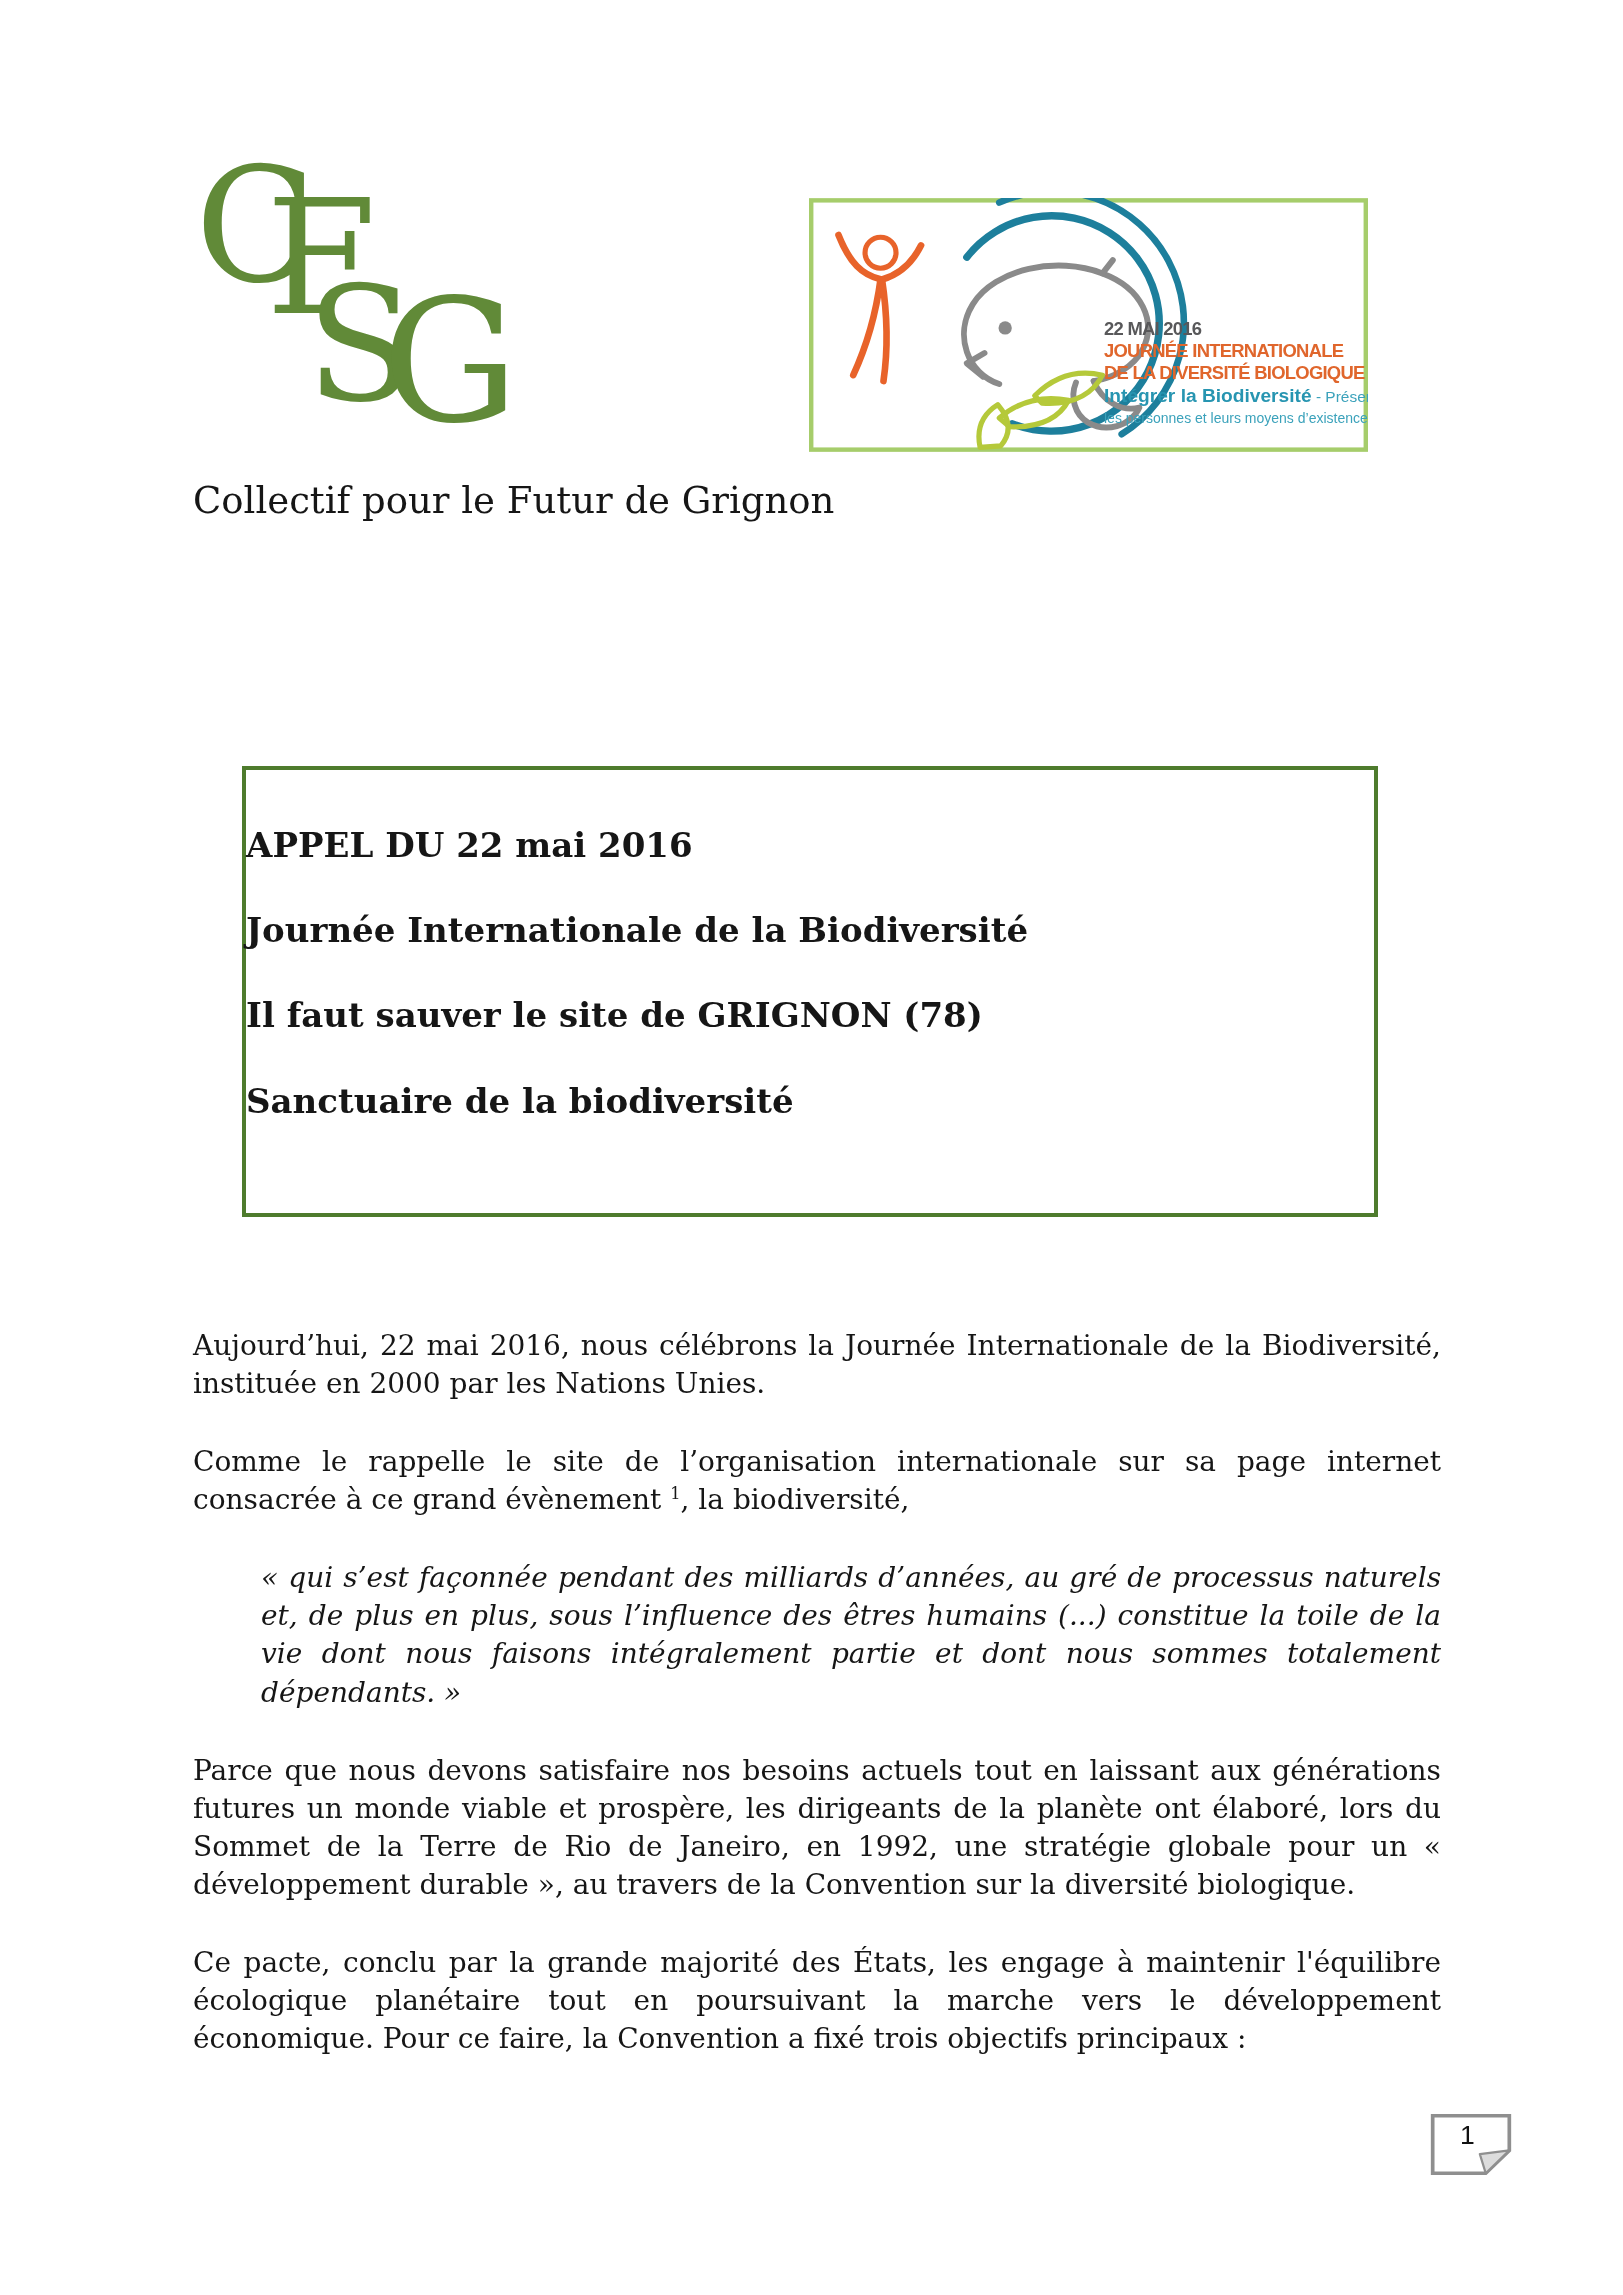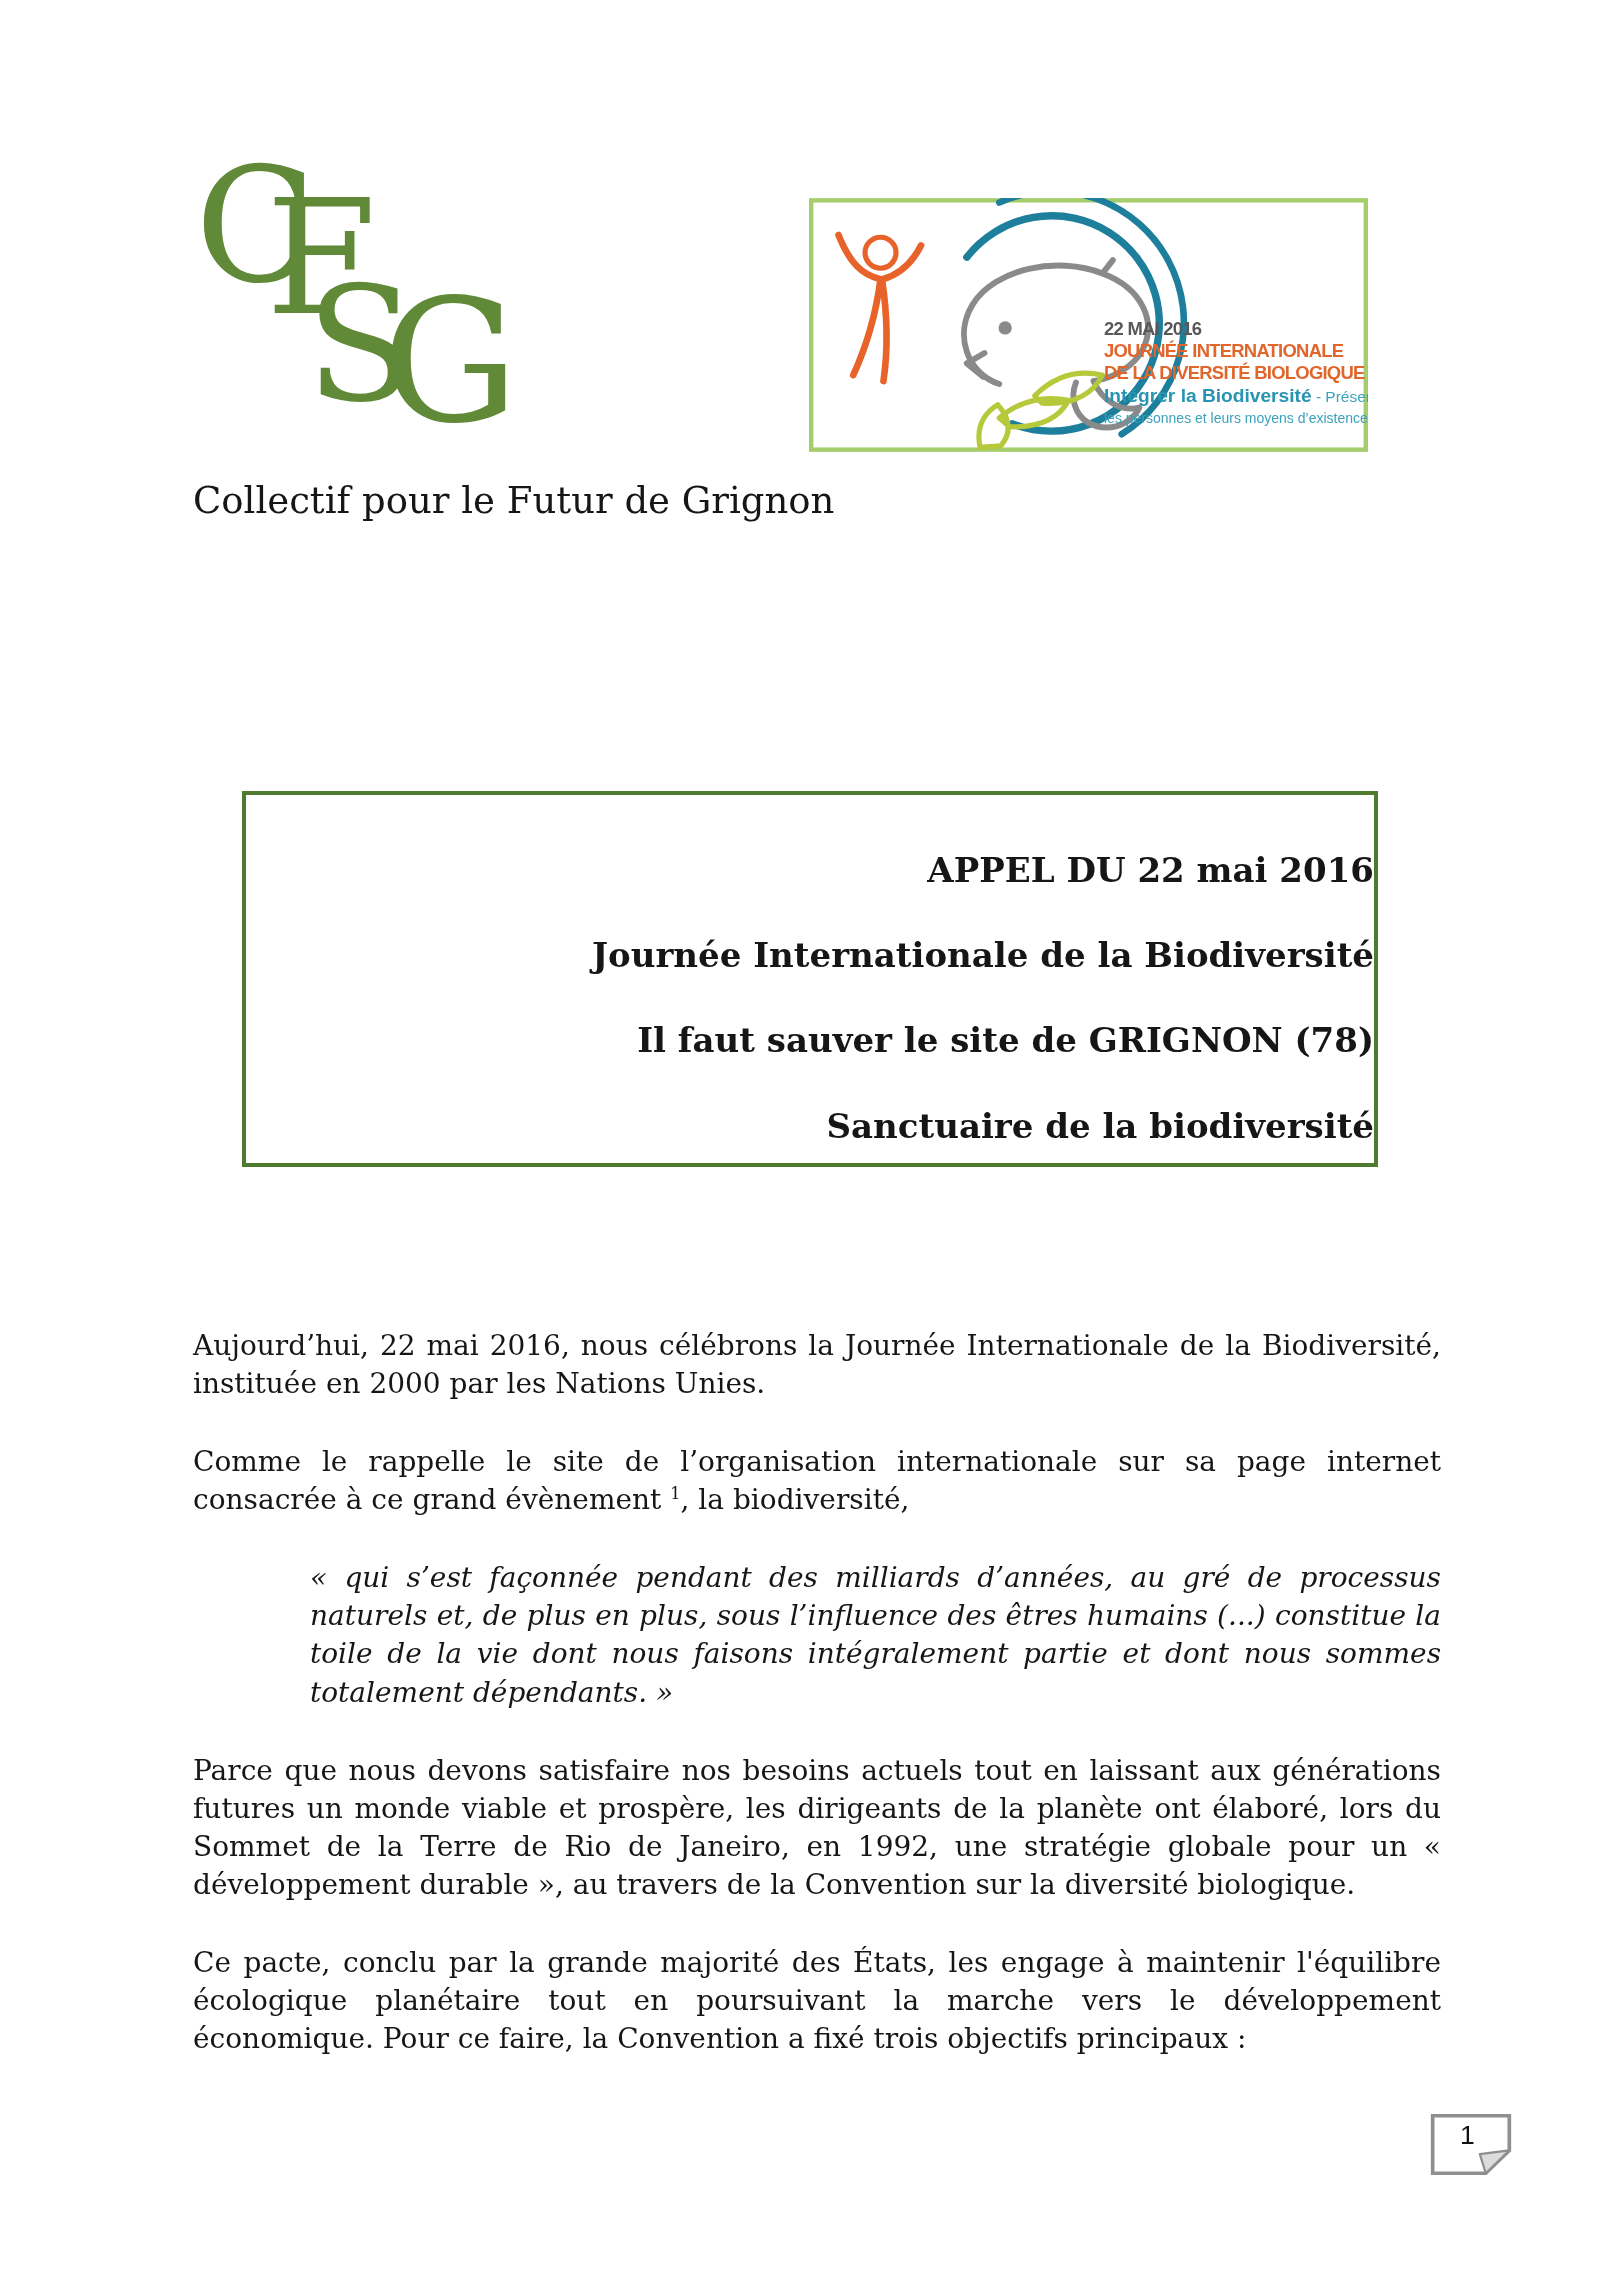--- a/index.html
+++ b/index.html
@@ -14,32 +14,32 @@
   .m-f{left:71px;top:38px;font-size:159px;}
   .m-s{left:111px;top:125px;font-size:159px;}
   .m-g{left:187px;top:136px;font-size:171px;}
   
   .org-block{position:absolute;left:193px;top:477px;font-size:37px;line-height:1.3;}
   .org-url{text-align:center;}
   
   .event-logo{position:absolute;left:809px;top:198px;}
   
   .title-box{
-    position:absolute;left:242px;top:791px;width:1136px;height:376px;
-    border:4.4px solid #4e7b2d;box-sizing:border-box;text-align:right;padding-top:53px;
+    position:absolute;left:242px;top:766px;width:1136px;height:451px;
+    border:4.4px solid #4e7b2d;box-sizing:border-box;text-align:left;padding-top:53px;
   }
   .tline{font-size:34px;font-weight:700;line-height:1.3;margin:0 0 41px 0;}
   .tline.it{}
   
   .body-text{
     position:absolute;left:193px;top:1327px;width:1248px;
     font-size:28px;line-height:1.36;text-align:justify;
   }
   .body-text p{margin:0 0 40px 0;}
-  .body-text p.quote{font-style:italic;margin-left:117px;}
+  .body-text p.quote{font-style:italic;margin-left:68px;}
   .body-text sup{font-size:58%;line-height:0;}
   
   .page-number{position:absolute;left:1429px;top:2112px;}
 </style>
 </head>
 <body>
 
 <div class="page">
 
   <div class="monogram">

